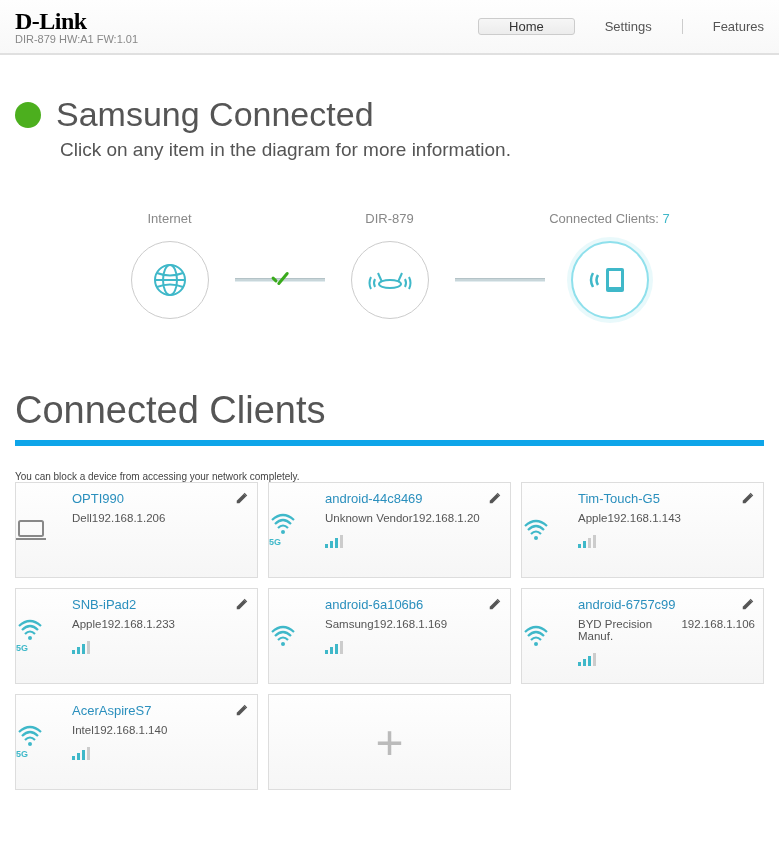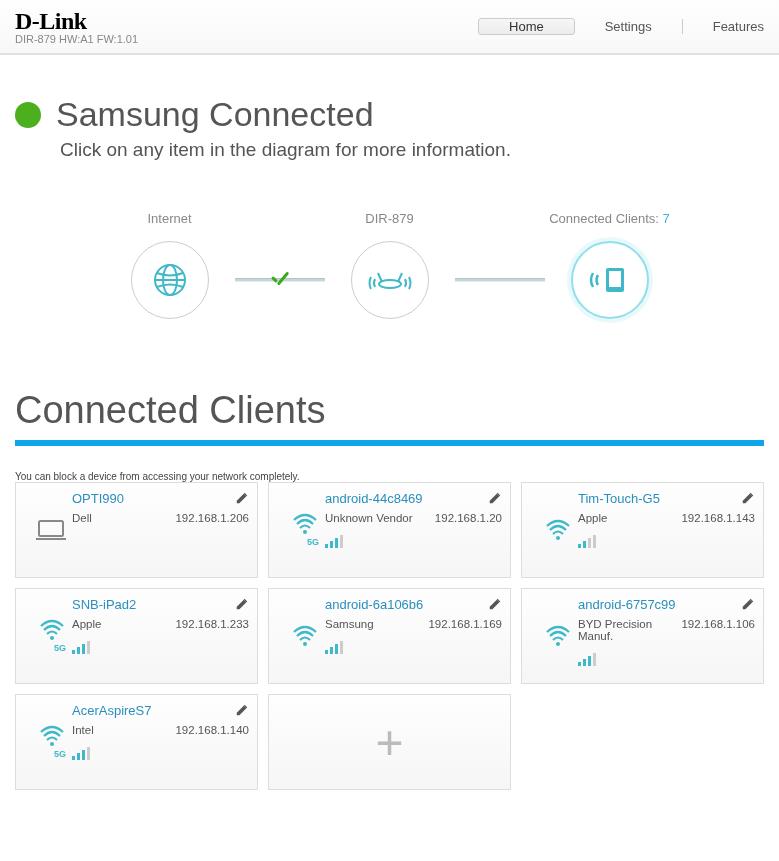--- a/index.html
+++ b/index.html
@@ -171,21 +171,21 @@
     border: 1px solid #ddd;
     background: linear-gradient(#fefefe,#f6f6f6);
     display: flex;
     min-height: 96px;
     position: relative;
   }
   .card-left {
     width: 50px;
     display: flex;
     flex-direction: column;
-    align-items: flex-end;
+    align-items: flex-start;
     justify-content: center;
     gap: 2px;
     color: #3fb8c9;
   }
   .card-left .band {
     font-size: 9px;
     font-weight: bold;
     color: #3fb8c9;
   }
   .card-body {
@@ -196,21 +196,20 @@
     font-size: 12px;
   }
   .card-name {
     color: #2a8fbd;
     font-size: 13px;
     margin-bottom: 6px;
     cursor: pointer;
   }
   .card-row {
     display: flex;
-    justify-content: space-between;
     color: #555;
     font-size: 11.5px;
   }
   .card-signal { margin-top: 10px; }
   .pencil {
     position: absolute;
     top: 8px; right: 8px;
     width: 14px; height: 14px;
     cursor: pointer;
   }

